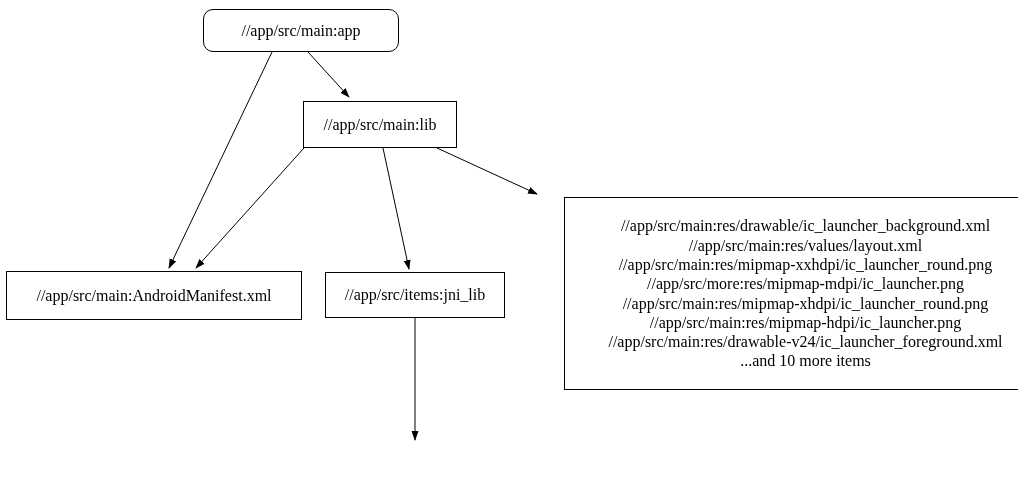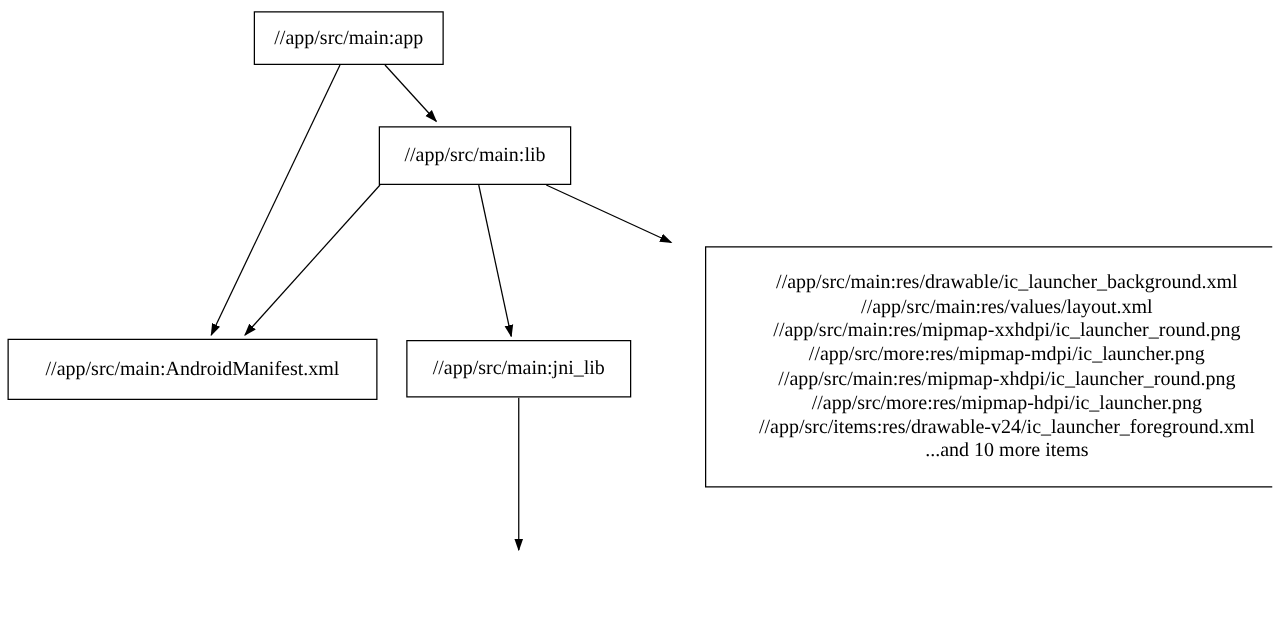--- a/index.html
+++ b/index.html
@@ -27,21 +27,21 @@
     display: flex;
     align-items: center;
     justify-content: center;
     text-align: center;
     white-space: nowrap;
   }
   .node.multi {
     flex-direction: column;
     line-height: 19.3px;
   }
-  #node-app       { left: 203px; top: 9px;   width: 152px; height: 43px; }
+  #node-app       { left: 203px; top: 9px;   width: 196px; height: 43px; border-radius: 10px; }
   #node-lib       { left: 303px; top: 101px; width: 154px; height: 47px; }
   #node-manifest  { left: 6px;   top: 271px; width: 296px; height: 49px; }
   #node-jni-lib   { left: 325px; top: 272px; width: 180px; height: 46px; }
   #node-resources { left: 532px; top: 197px; width: 483px; height: 193px; margin-left: 32px; }
   #node-native    { left: 282px; top: 443px; width: 268px; height: 46px; }
 </style>
 </head>
 <body>
 
 <div class="canvas">
@@ -66,28 +66,28 @@
 
   <div class="node" id="node-manifest">
     <span>//app/src/main:AndroidManifest.xml</span>
   </div>
 
   <div class="node" id="node-lib">
     <span>//app/src/main:lib</span>
   </div>
 
   <div class="node" id="node-jni-lib">
-    <span>//app/src/main:jni_lib</span>
+    <span>//app/src/items:jni_lib</span>
   </div>
 
   <div class="node multi" id="node-resources">
     <div>//app/src/main:res/drawable/ic_launcher_background.xml</div>
     <div>//app/src/main:res/values/layout.xml</div>
     <div>//app/src/main:res/mipmap-xxhdpi/ic_launcher_round.png</div>
     <div>//app/src/more:res/mipmap-mdpi/ic_launcher.png</div>
     <div>//app/src/main:res/mipmap-xhdpi/ic_launcher_round.png</div>
-    <div>//app/src/more:res/mipmap-hdpi/ic_launcher.png</div>
-    <div>//app/src/items:res/drawable-v24/ic_launcher_foreground.xml</div>
+    <div>//app/src/main:res/mipmap-hdpi/ic_launcher.png</div>
+    <div>//app/src/main:res/drawable-v24/ic_launcher_foreground.xml</div>
     <div>...and 10 more items</div>
   </div>
 
 
 </div>
 
 </body></html>

